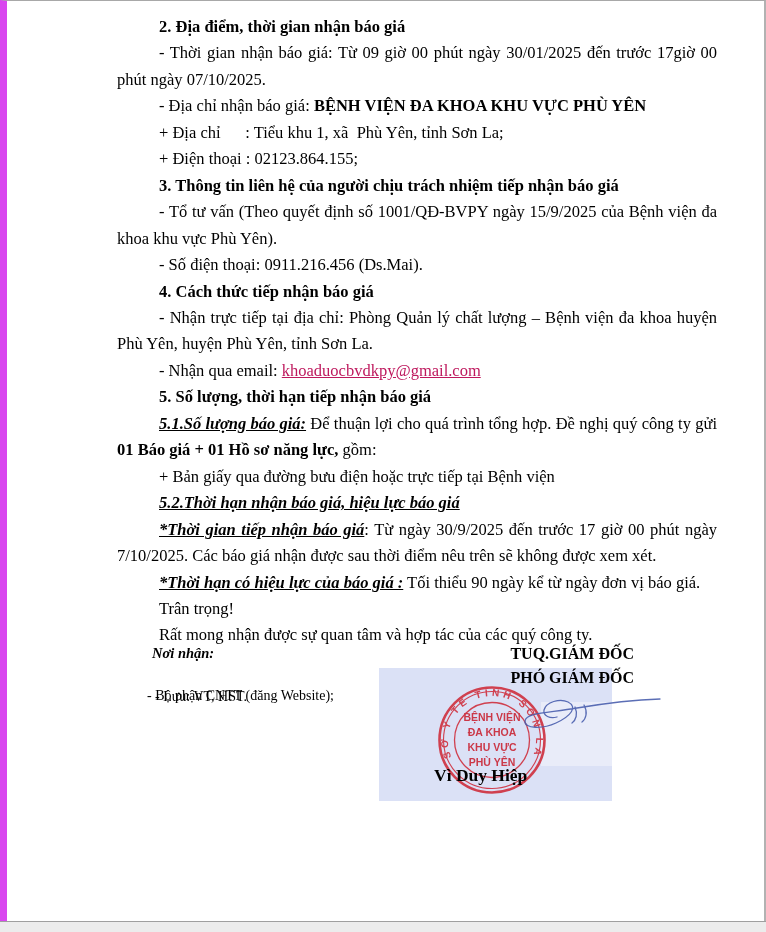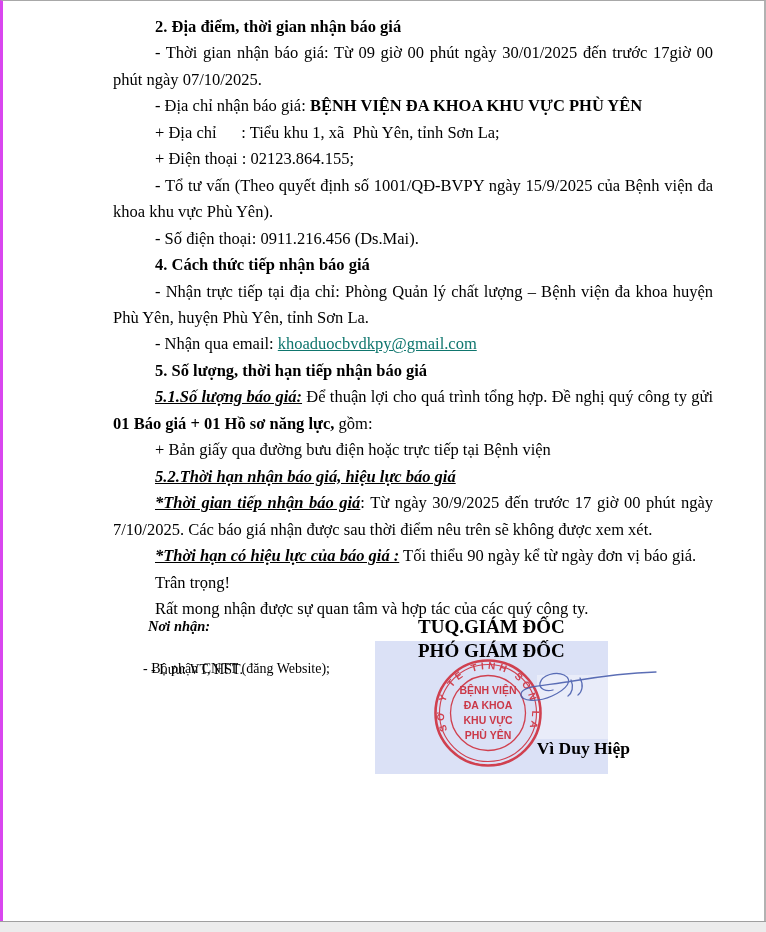--- a/index.html
+++ b/index.html
@@ -1,58 +1,59 @@
 <!DOCTYPE html>
 <html><head>
 <meta charset="utf-8">
 <style>
   html,body{margin:0;padding:0;background:#ffffff;}
   body{width:766px;height:932px;position:relative;overflow:hidden;
        font-family:"Liberation Serif","DejaVu Serif",serif;color:#000;}
   .page{position:absolute;left:0;top:0;width:766px;height:921px;background:#fff;
-        border-left:3px solid #d946ef;border-top:1px solid #a8a8a8;border-right:2px solid #b2b2b2;
+        border-left:7px solid #d946ef;border-top:1px solid #a8a8a8;border-right:2px solid #b2b2b2;
         box-sizing:border-box;}
   .bottom-strip{position:absolute;left:0;top:921px;width:766px;height:11px;background:#ececec;
         border-top:1px solid #9f9f9f;box-sizing:border-box;}
   .content{position:absolute;left:110px;top:13px;width:600px;}
   .content p{margin:0;font-size:16.5px;line-height:26.45px;text-align:justify;text-indent:42px;}
   .b{font-weight:bold;}
   .i{font-style:italic;text-decoration:underline;}
-  .link{color:#0f766e;text-decoration:underline;cursor:pointer;}
+  .link{color:#be185d;text-decoration:underline;cursor:pointer;}
   .footer{position:relative;height:168px;}
   .recipients-label{position:absolute;left:35px;top:-4px;font-size:14.5px;font-weight:bold;font-style:italic;}
   .recipient{position:absolute;left:30px;font-size:14px;}
   .recipient.r0{top:24px;margin-top:15px;}
   .recipient.r1{top:40px;margin-left:8px;}
-  .sign-heads{position:absolute;left:305px;top:-7px;width:200px;text-align:left;
-              font-weight:bold;font-size:19px;line-height:24px;z-index:4;}
+  .sign-heads{position:absolute;left:317px;top:-7px;width:200px;text-align:right;
+              font-weight:bold;font-size:16px;line-height:24px;z-index:4;}
   .stamp-bg{position:absolute;left:262px;top:19px;width:233px;height:133px;background:#dbe1f6;z-index:1;}
   .stamp-overlay{position:absolute;left:424px;top:53px;width:86px;height:64px;
                  background:rgba(255,255,255,0.38);z-index:2;}
   .stamp-svg{position:absolute;left:262px;top:19px;z-index:3;}
   .sig-svg{position:absolute;left:262px;top:19px;z-index:5;pointer-events:none;}
-  .signer-name{position:absolute;left:317px;top:116px;width:200px;text-align:right;
+  .signer-name{position:absolute;left:317px;top:116px;width:200px;text-align:left;
                font-weight:bold;font-size:17.5px;z-index:6;}
   .stamp-center-text{font-family:"Liberation Sans","DejaVu Sans",sans-serif;
                      font-weight:bold;font-size:10.5px;}
   .stamp-ring-text{font-family:"Liberation Sans","DejaVu Sans",sans-serif;
                    font-weight:bold;font-size:10px;letter-spacing:3.5px;}
 </style>
 </head>
 <body>
 
 <div class="page">
   <div class="content">
 
     <div>
         <p><span class="b">2. Địa điểm, thời gian nhận báo giá</span></p>
         <p><span>- Thời gian nhận báo giá: Từ 09 giờ 00 phút ngày 30/01/2025 đến trước 17giờ 00 phút ngày 07/10/2025.</span></p>
         <p><span>- Địa chỉ nhận báo giá: </span><span class="b">BỆNH VIỆN ĐA KHOA KHU VỰC PHÙ YÊN</span></p>
         <p><span>+ Địa chỉ&nbsp;&nbsp;&nbsp;&nbsp;&nbsp;&nbsp;: Tiểu khu 1, xã&nbsp; Phù Yên, tỉnh Sơn La;</span></p>
         <p><span>+ Điện thoại : 02123.864.155;</span></p>
+        <p><span class="b">3. Thông tin liên hệ của người chịu trách nhiệm tiếp nhận báo giá</span></p>
         <p><span>- Tổ tư vấn (Theo quyết định số 1001/QĐ-BVPY ngày 15/9/2025 của Bệnh viện đa khoa khu vực Phù Yên).</span></p>
         <p><span>- Số điện thoại: 0911.216.456 (Ds.Mai).</span></p>
         <p><span class="b">4. Cách thức tiếp nhận báo giá</span></p>
         <p><span>- Nhận trực tiếp tại địa chỉ: Phòng Quản lý chất lượng – Bệnh viện đa khoa huyện Phù Yên, huyện Phù Yên, tỉnh Sơn La.</span></p>
         <p><span>- Nhận qua email: </span><span class="link">khoaduocbvdkpy@gmail.com</span></p>
         <p><span class="b">5. Số lượng, thời hạn tiếp nhận báo giá</span></p>
         <p><span class="b i">5.1.Số lượng báo giá:</span><span> Để thuận lợi cho quá trình tổng hợp. Đề nghị quý công ty gửi </span><span class="b">01 Báo giá + 01 Hồ sơ năng lực,</span><span> gồm:</span></p>
         <p><span>+ Bản giấy qua đường bưu điện hoặc trực tiếp tại Bệnh viện</span></p>
         <p><span class="b i">5.2.Thời hạn nhận báo giá, hiệu lực báo giá</span></p>
         <p><span class="b i">*Thời gian tiếp nhận báo giá</span><span>: Từ ngày 30/9/2025 đến trước 17 giờ 00 phút ngày 7/10/2025. Các báo giá nhận được sau thời điểm nêu trên sẽ không được xem xét.</span></p>

